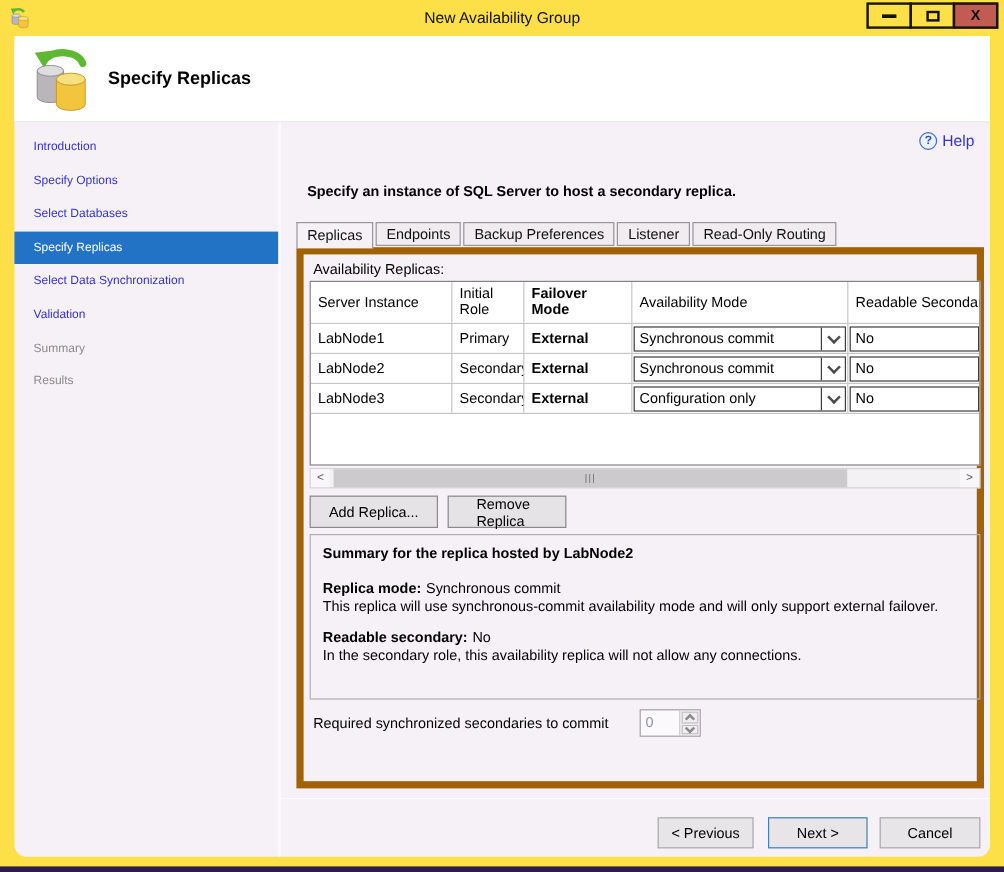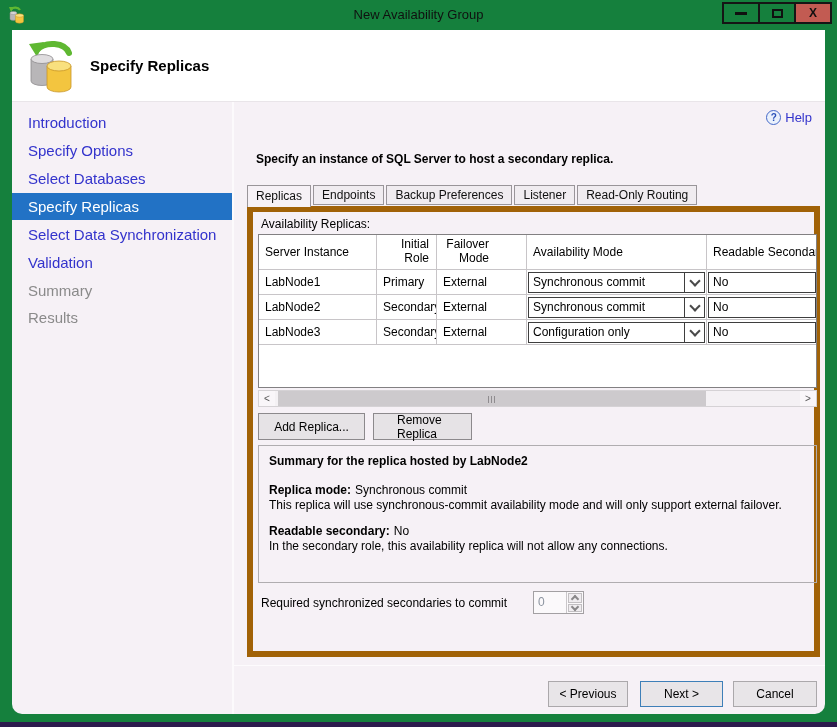--- a/index.html
+++ b/index.html
@@ -1,16 +1,16 @@
 <!DOCTYPE html>
 <html><head>
 <meta charset="utf-8">
 <style>
   html,body{margin:0;padding:0;}
-  .frame{position:relative;width:837px;height:727px;background:#15803d;font-family:"Liberation Sans",sans-serif;overflow:hidden;}
+  .frame{position:relative;width:837px;height:727px;background:#fde047;font-family:"Liberation Sans",sans-serif;overflow:hidden;}
 
   
   .titlebar{position:absolute;left:0;top:0;right:0;height:30px;}
   .win-icon{position:absolute;left:8px;top:6px;width:17px;height:18px;}
   .title-text{position:absolute;left:0;right:0;top:0;height:30px;text-align:center;line-height:30px;font-size:13px;color:#101010;}
   .controls{position:absolute;right:5px;top:2px;display:flex;z-index:3;}
   .ctrl{width:38px;height:22px;border:2px solid #151515;box-sizing:border-box;display:flex;align-items:center;justify-content:center;cursor:pointer;}
   .ctrl + .ctrl{margin-left:-2px;}
   .ctrl.close{background:#C25B52;}
   .min-glyph{width:12px;height:3px;background:#101010;}
@@ -18,21 +18,21 @@
   .close-glyph{font-size:12px;font-weight:bold;color:#101010;line-height:1;}
 
   
   .inner{position:absolute;left:12px;top:30px;width:813px;height:684px;background:#F6F1F6;border-radius:10px;}
   .header-band{position:absolute;left:0;top:0;right:0;height:71px;background:#FFFFFF;border-bottom:1px solid #E9E5E9;}
   .hdr-icon{position:absolute;left:13px;top:8px;width:54px;height:56px;}
   .page-title{position:absolute;left:78px;top:27px;font-size:15px;font-weight:bold;color:#000;}
 
   
   .sidebar{position:absolute;left:0;top:72px;width:220px;bottom:0;}
-  .nav-item{position:absolute;left:0;width:220px;height:27px;line-height:27px;padding-left:16px;box-sizing:border-box;font-size:15px;color:#3333CC;cursor:pointer;white-space:nowrap;}
+  .nav-item{position:absolute;left:0;width:220px;height:27px;line-height:27px;padding-left:16px;box-sizing:border-box;font-size:10px;color:#3333CC;cursor:pointer;white-space:nowrap;}
   .nav-item.selected{background:#2272C5;color:#FFFFFF;}
   .nav-item.disabled{color:#8A8A8A;}
   .divider-v{position:absolute;left:220px;top:72px;bottom:0;width:2px;background:#FCFAFC;}
 
   
   .content{position:absolute;left:222px;top:72px;right:0;bottom:0;}
   .help{position:absolute;top:8px;right:13px;display:flex;align-items:center;gap:4px;color:#3333CC;font-size:13px;cursor:pointer;}
   .help-icon{width:15px;height:15px;border-radius:50%;background:#EAF1FC;border:1px solid #4468C8;color:#2A50B8;font-size:10px;font-weight:bold;display:flex;align-items:center;justify-content:center;box-sizing:border-box;}
   .instruction{position:absolute;left:22px;top:50px;font-size:12px;font-weight:bold;color:#000;}
 
@@ -41,22 +41,22 @@
   .tab.active{height:22px;line-height:20px;background:#F6F1F6;border-bottom:none;}
 
   .tabpage{position:absolute;left:13px;top:104px;width:573px;height:451px;border:6px solid #a16207;background:#F6F1F6;box-sizing:border-box;z-index:1;}
   .replicas-label{position:absolute;left:8px;top:5px;font-size:12px;color:#000;}
 
   
   .grid{position:absolute;left:5px;top:22px;width:559px;height:154px;background:#FFFFFF;border:1px solid #828082;box-sizing:border-box;overflow:hidden;}
   .grid-row{display:flex;border-bottom:1px solid #C8C5C8;height:25px;box-sizing:border-box;background:#FFFFFF;}
   .grid-row.grid-header{height:35px;}
   .cell{box-sizing:border-box;border-right:1px solid #C8C5C8;padding-left:6px;display:flex;align-items:center;font-size:12px;color:#000;overflow:hidden;flex-shrink:0;}
-  .c1{width:118px;}.c2{width:60px;}.c3{width:90px;}.c4{width:180px;}.c5{width:250px;}
-  .cell .wrap{width:46px;line-height:1.15;text-align:right;}
+  .c1{width:118px;}.c2{width:60px;}.c3{width:90px;font-weight:bold;}.c4{width:180px;}.c5{width:250px;}
+  .cell .wrap{width:46px;line-height:1.15;}
   .c5h{white-space:nowrap;}
   .cell.dd{padding:0;}
   .dropdown{flex:1;margin:1px 1px;border:1px solid #3E3E3E;background:#FFFFFF;display:flex;align-items:center;height:21px;box-sizing:border-box;cursor:pointer;}
   .dd-text{flex:1;padding-left:4px;font-size:12px;white-space:nowrap;}
   .dd-arrow{width:19px;align-self:stretch;border-left:1px solid #3E3E3E;display:flex;align-items:center;justify-content:center;}
   .chev-dn{width:6px;height:6px;border-right:2px solid #4A4A4A;border-bottom:2px solid #4A4A4A;transform:rotate(45deg);margin-top:-3px;}
   .cell.dd.c5d{width:111px;}
 
   
   .hscroll{position:absolute;left:5px;top:178px;width:559px;height:17px;background:#F4F1F4;border:1px solid #D5D2D5;box-sizing:border-box;display:flex;}

